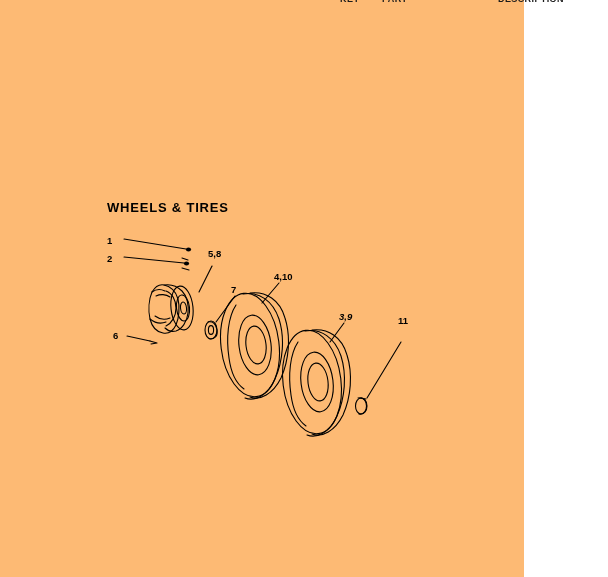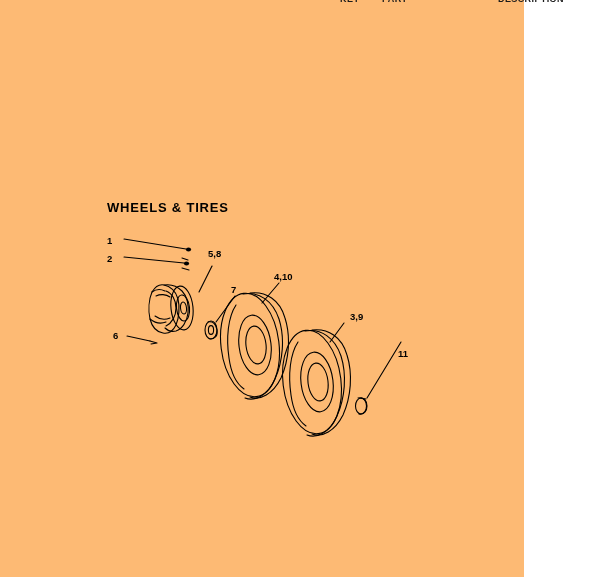--- a/index.html
+++ b/index.html
@@ -163,17 +163,17 @@
       <line x1="361" y1="398" x2="366" y2="399"></line>
 
     </g>
   </svg>
 
   <div class="label" style="left:107px; top:235px;">1</div>
   <div class="label" style="left:107px; top:253px;">2</div>
   <div class="label" style="left:208px; top:248px;">5,8</div>
   <div class="label" style="left:231px; top:284px;">7</div>
   <div class="label" style="left:274px; top:271px;">4,10</div>
-  <div class="label" style="left:350px; top:311px;">3,9</div>
-  <div class="label" style="left:398px; top:348px;text-align:center;">11</div>
+  <div class="label" style="left:339px; top:311px;font-style:italic;">3,9</div>
+  <div class="label" style="left:398px; top:315px;text-align:center;">11</div>
   <div class="label" style="left:113px; top:330px;">6</div>
 
 </div>
 
 </body></html>

